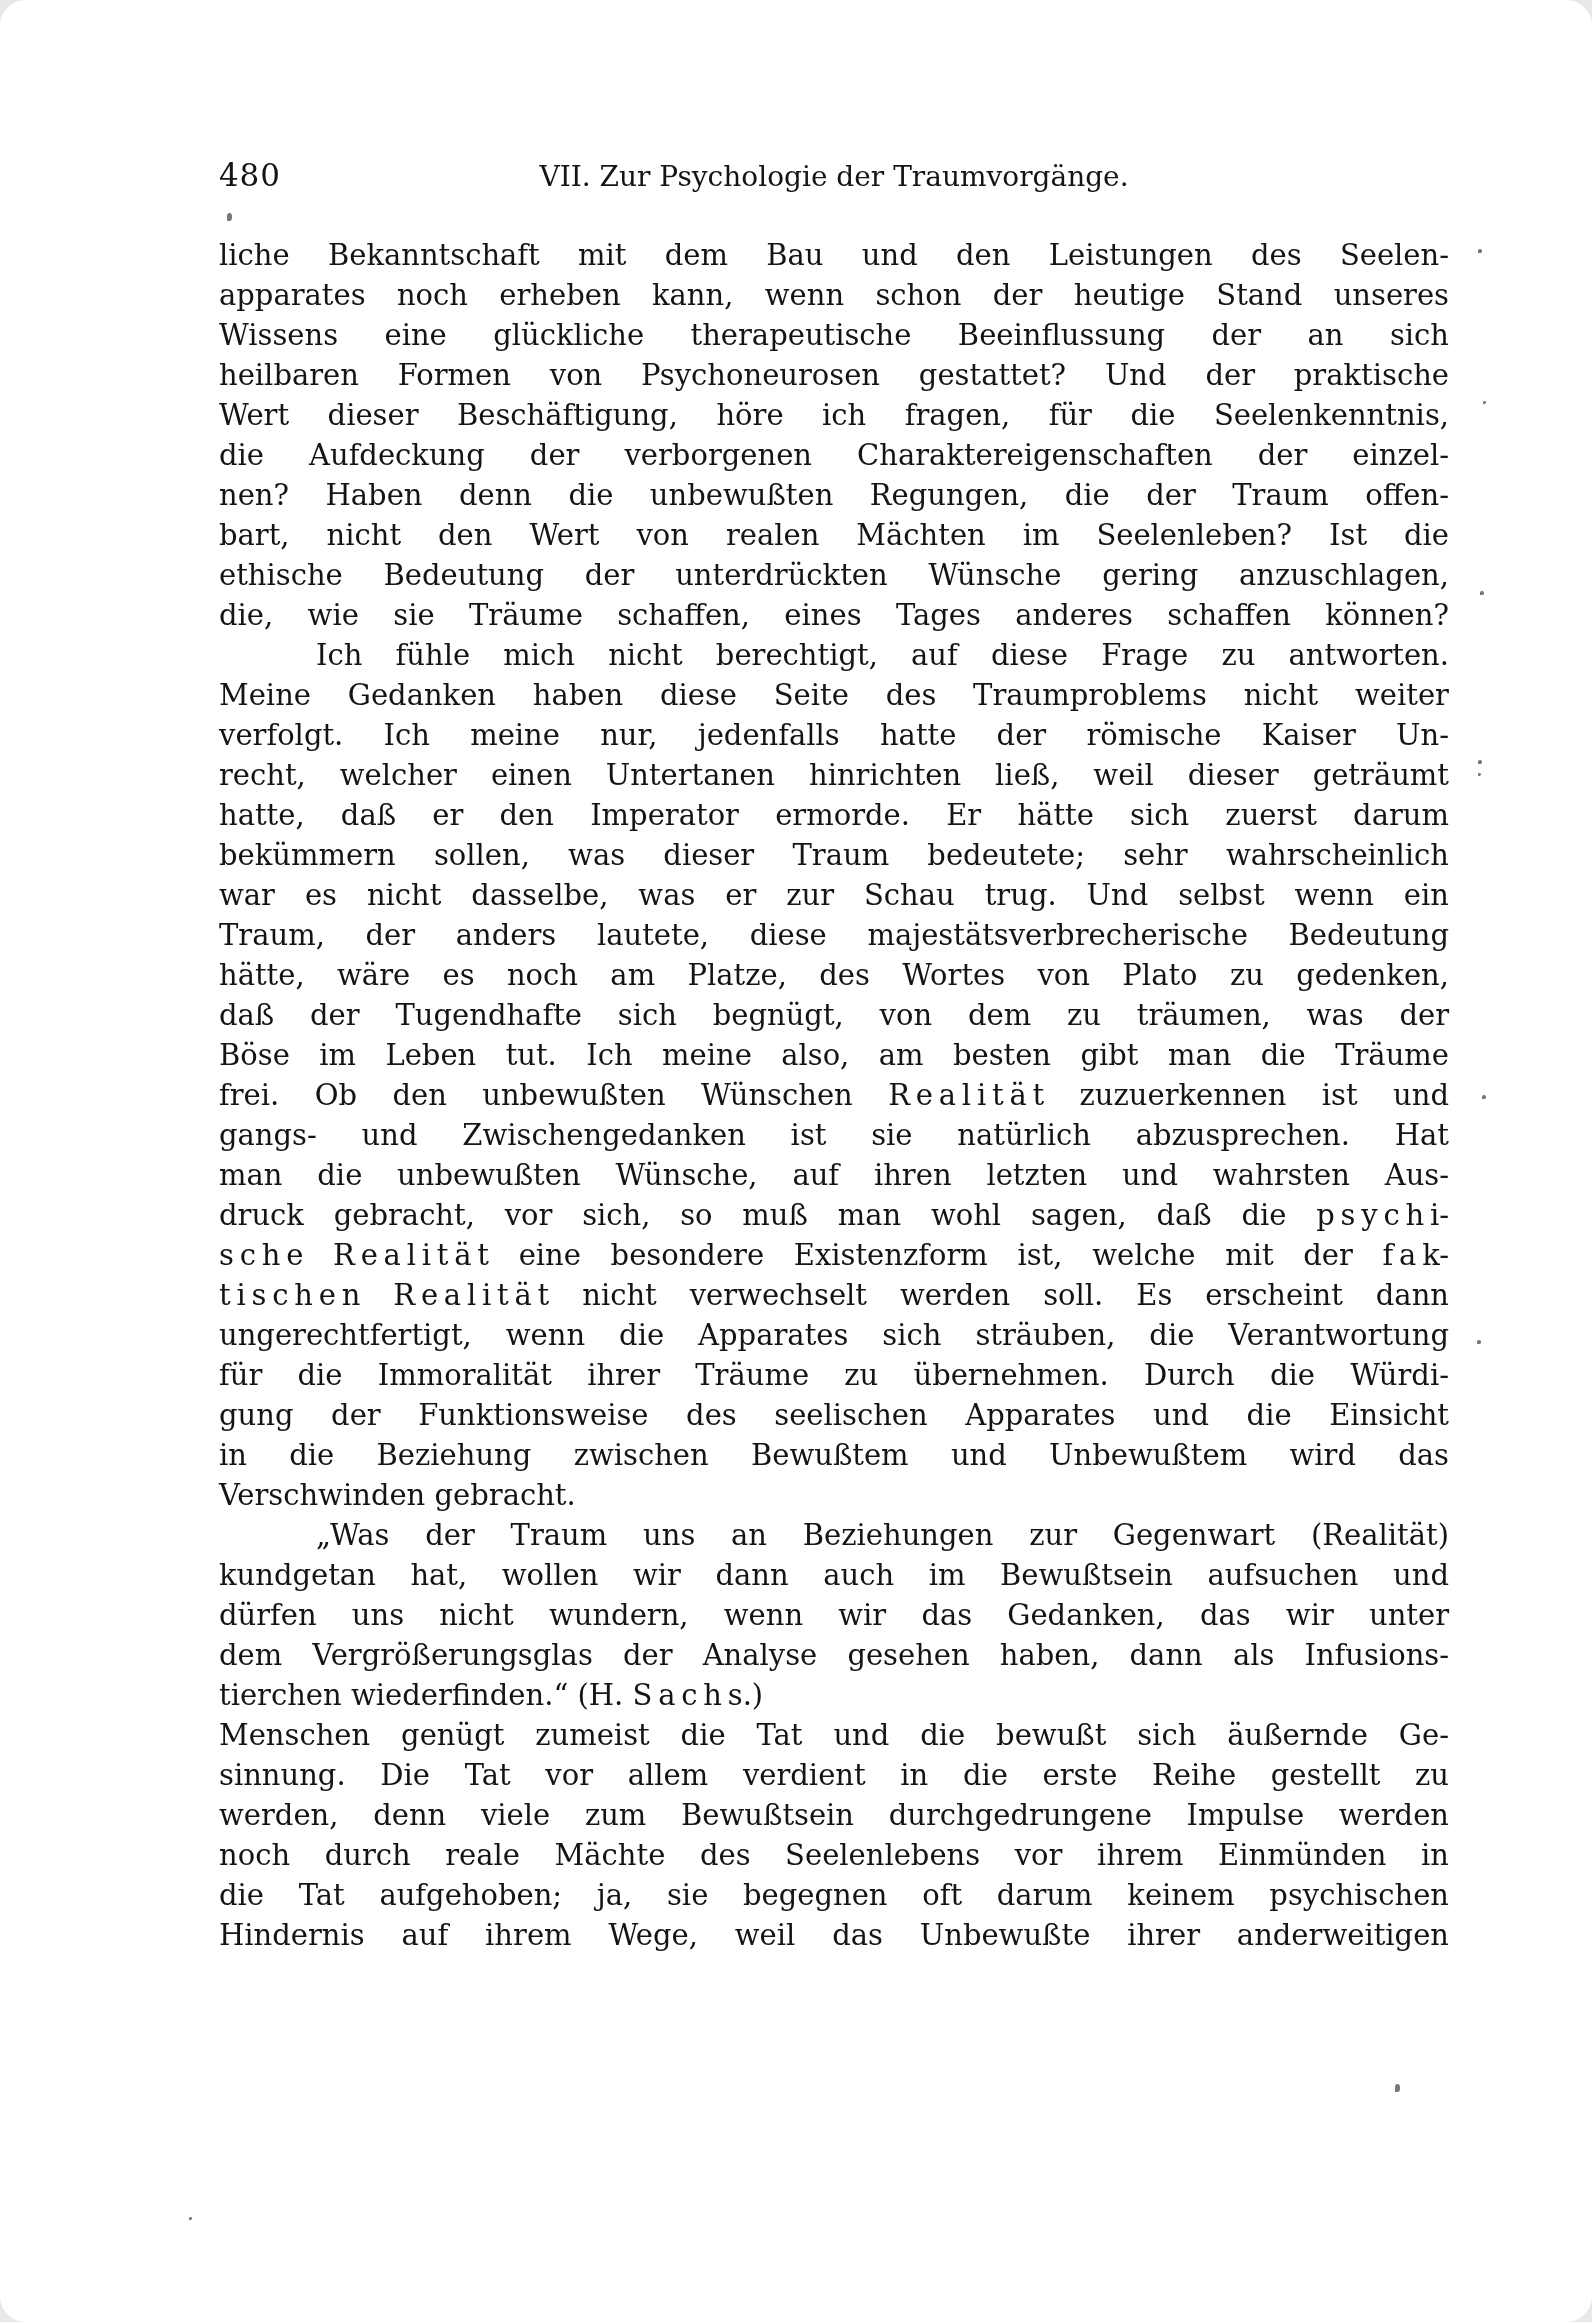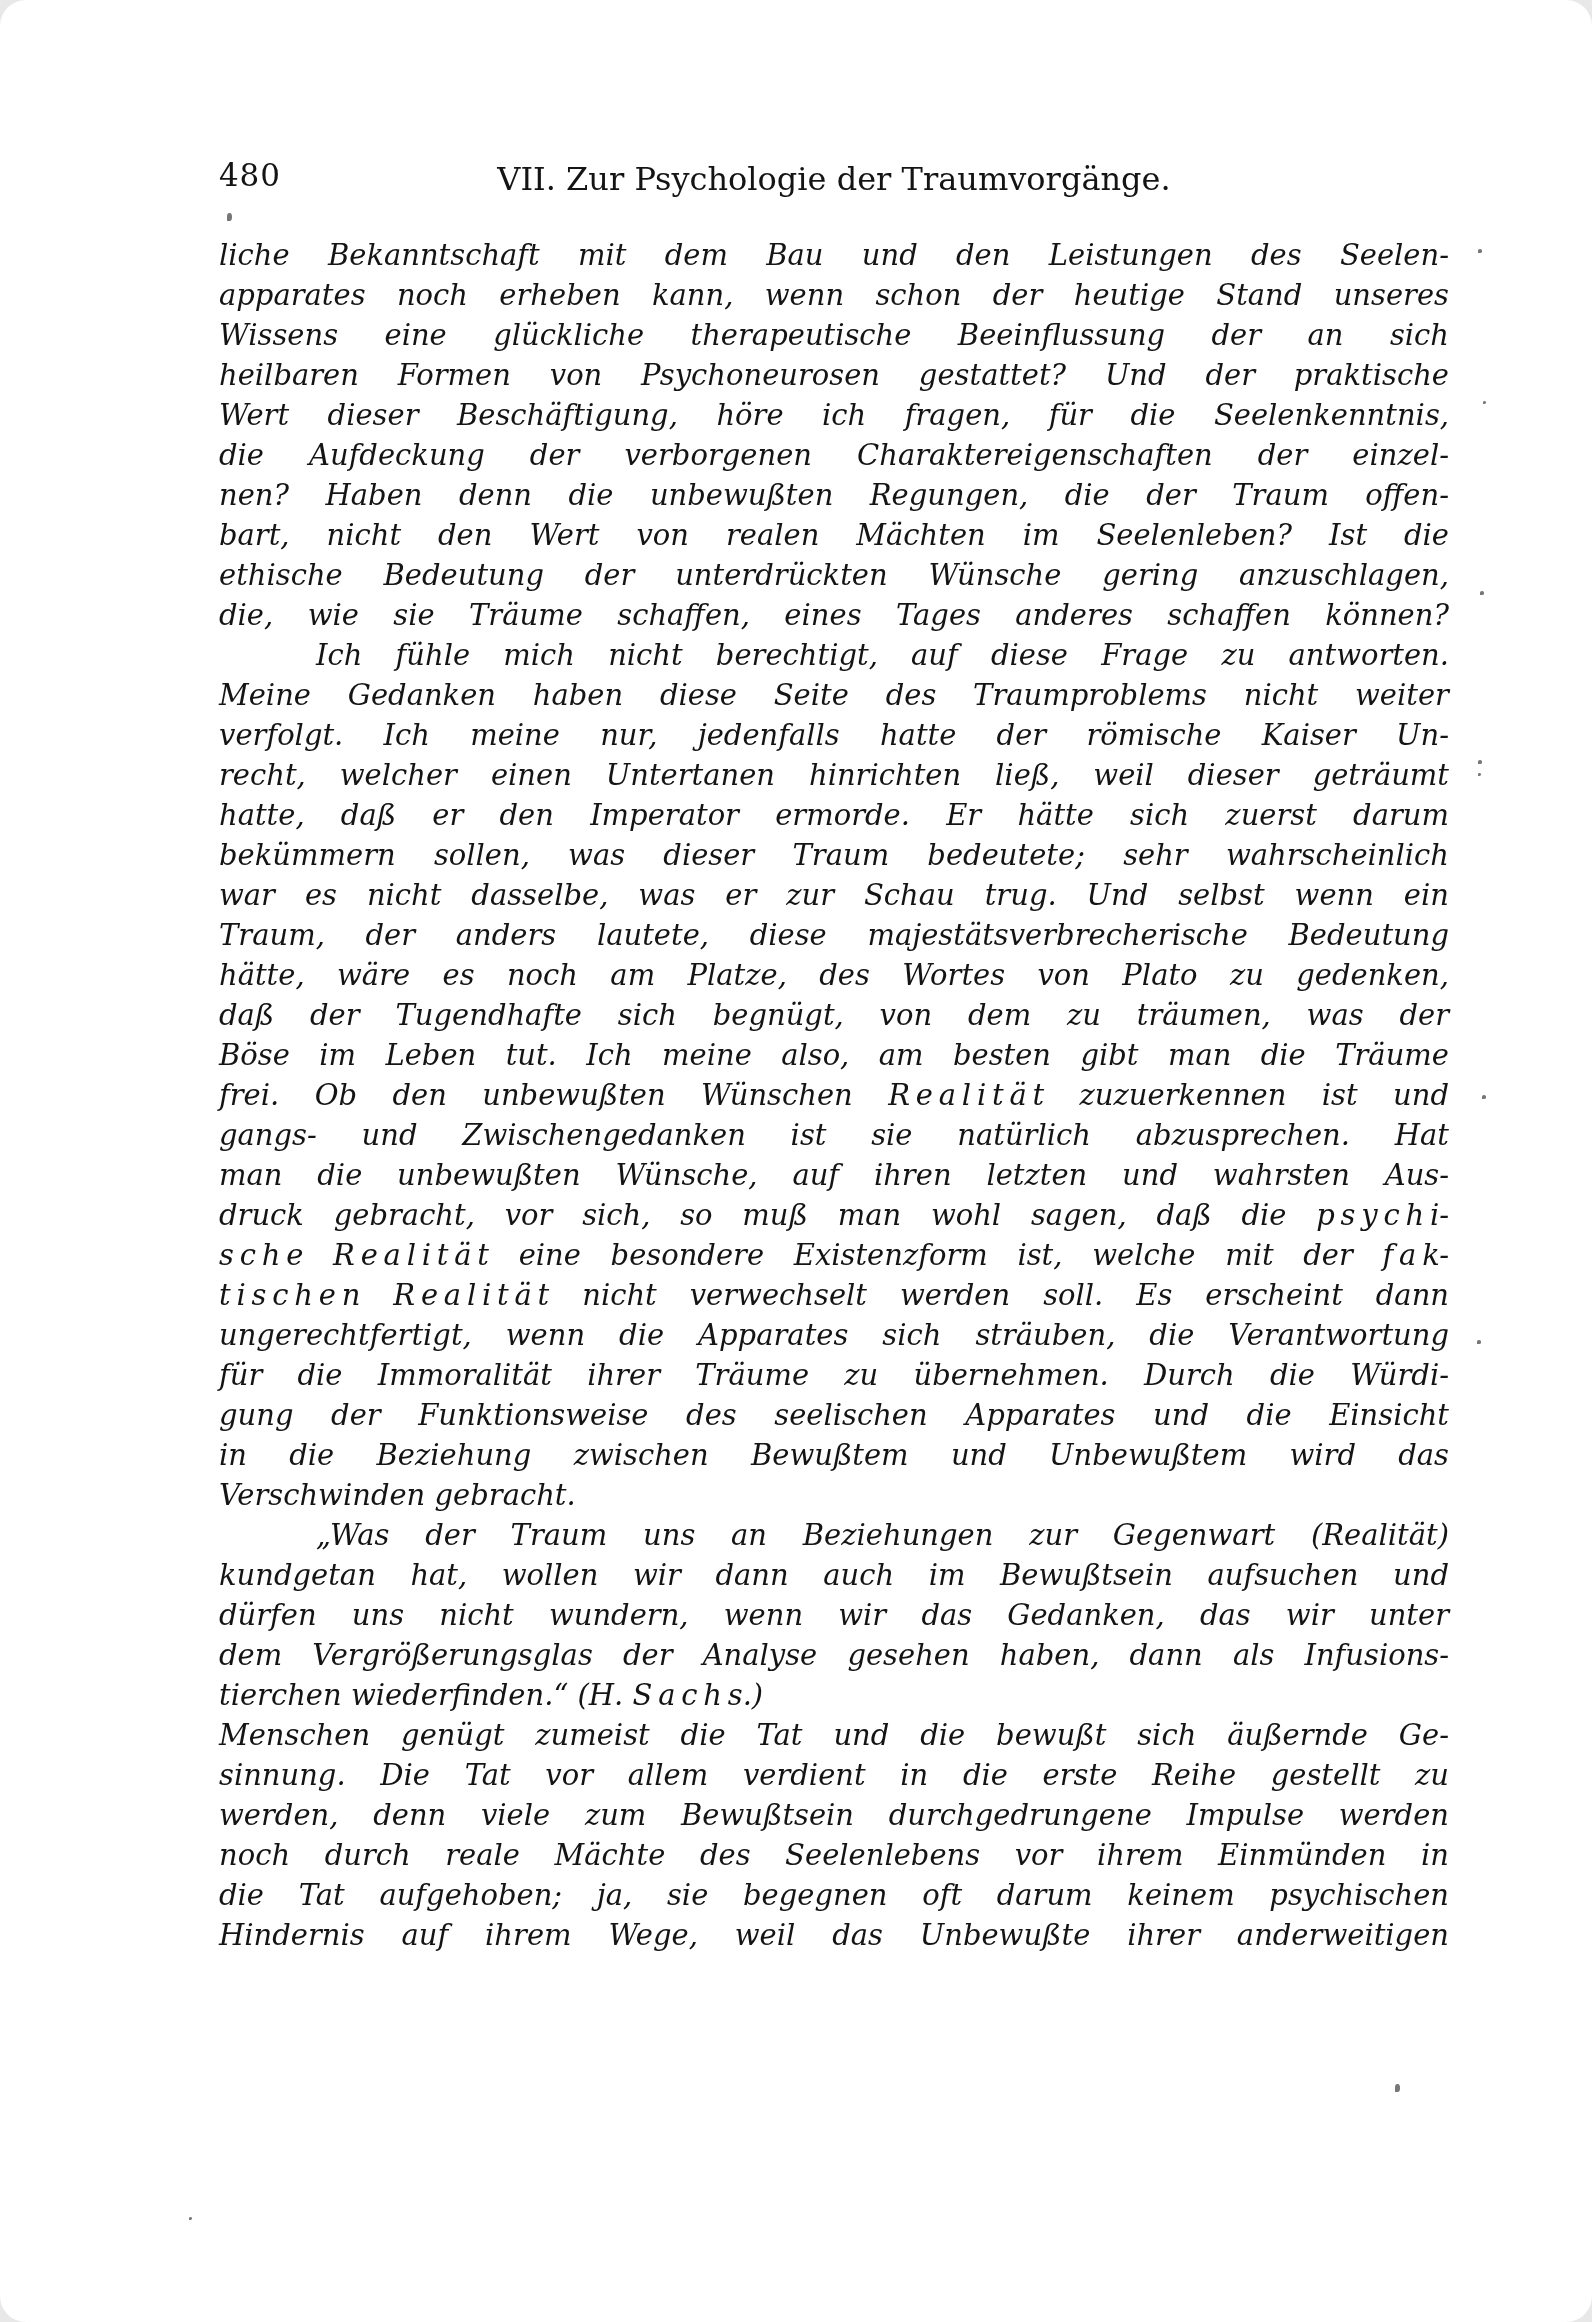--- a/index.html
+++ b/index.html
@@ -26,32 +26,32 @@
   .page-number {
     position: absolute;
     left: 0;
     top: 0;
     font-size: 31px;
     letter-spacing: 0.9px;
   }
   .running-title {
     display: block;
     text-align: center;
-    font-size: 32px;
+    font-size: 28px;
     padding-top: 2.8px;
   }
   .text-block {
     position: absolute;
     top: 235px;
     left: 219px;
     width: 1230px;
     font-size: 29px;
     line-height: 40px;
   }
-  .para { margin: 0; font-style: italic; }
+  .para { margin: 0; }
   .line {
     text-align: justify;
     text-align-last: justify;
     height: 40px;
     overflow: visible;
     white-space: normal;
   }
   .line.para-end { text-align-last: left; }
   .line.first { text-indent: 97px; }
   .speck {

